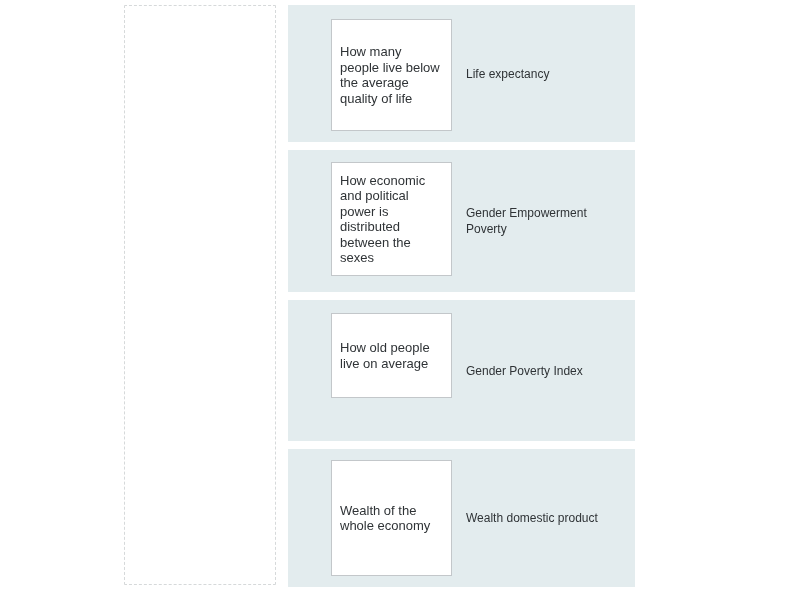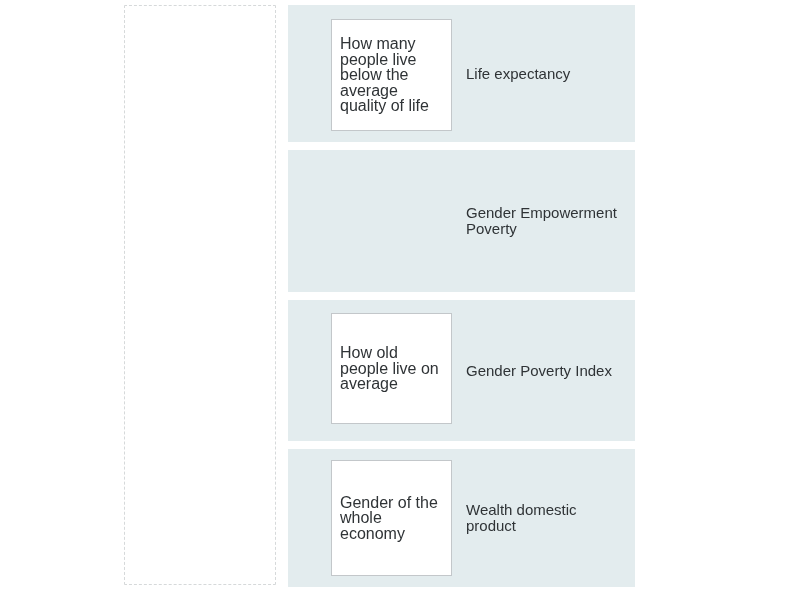--- a/index.html
+++ b/index.html
@@ -63,41 +63,41 @@
   .definition-card {
     position: absolute;
     left: 43px;
     width: 121px;
     background: #ffffff;
     border: 1px solid #c3c7ca;
     box-sizing: border-box;
     display: flex;
     align-items: center;
     color: #2f3336;
-    font-size: 16px;
+    font-size: 13px;
     line-height: 15.5px;
     padding: 0 8px;
     cursor: move;
   }
   .row-1 .definition-card { top: 14px; height: 112px; }
   .row-2 .definition-card { top: 12px; height: 114px; }
-  .row-3 .definition-card { top: 13px; height: 111px; justify-content: flex-end; }
+  .row-3 .definition-card { top: 13px; height: 85px; justify-content: flex-end; }
   .row-4 .definition-card { top: 11px; height: 116px; }
 
   .definition-card .card-text {
     display: block;
     width: 100%;
   }
 
   .term-label {
     position: absolute;
     left: 178px;
     right: 10px;
     color: #2f3336;
-    font-size: 15px;
+    font-size: 12px;
     line-height: 16px;
   }
 </style>
 </head>
 <body>
 
 <div id="exercise-root">
 
   <div class="drop-zone">
     
@@ -106,31 +106,34 @@
   <div class="match-column">
 
     <div class="match-row row-1">
       <div class="definition-card">
         <span class="card-text">How many people live below the average quality of life</span>
       </div>
       <div class="term-label">Life expectancy</div>
     </div>
 
     <div class="match-row row-2">
+      <div class="definition-card">
+        <span class="card-text">How economic and political power is distributed between the sexes</span>
+      </div>
       <div class="term-label">Gender Empowerment Poverty</div>
     </div>
 
     <div class="match-row row-3">
       <div class="definition-card">
         <span class="card-text">How old people live on average</span>
       </div>
       <div class="term-label">Gender Poverty Index</div>
     </div>
 
     <div class="match-row row-4">
       <div class="definition-card">
-        <span class="card-text">Gender of the whole economy</span>
+        <span class="card-text">Wealth of the whole economy</span>
       </div>
       <div class="term-label">Wealth domestic product</div>
     </div>
 
   </div>
 </div>
 
 </body></html>

